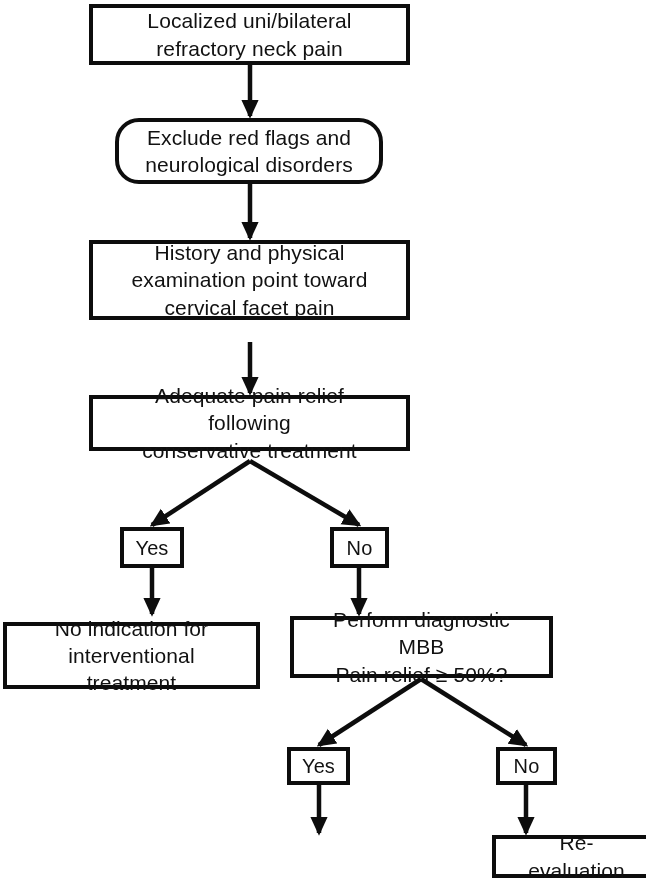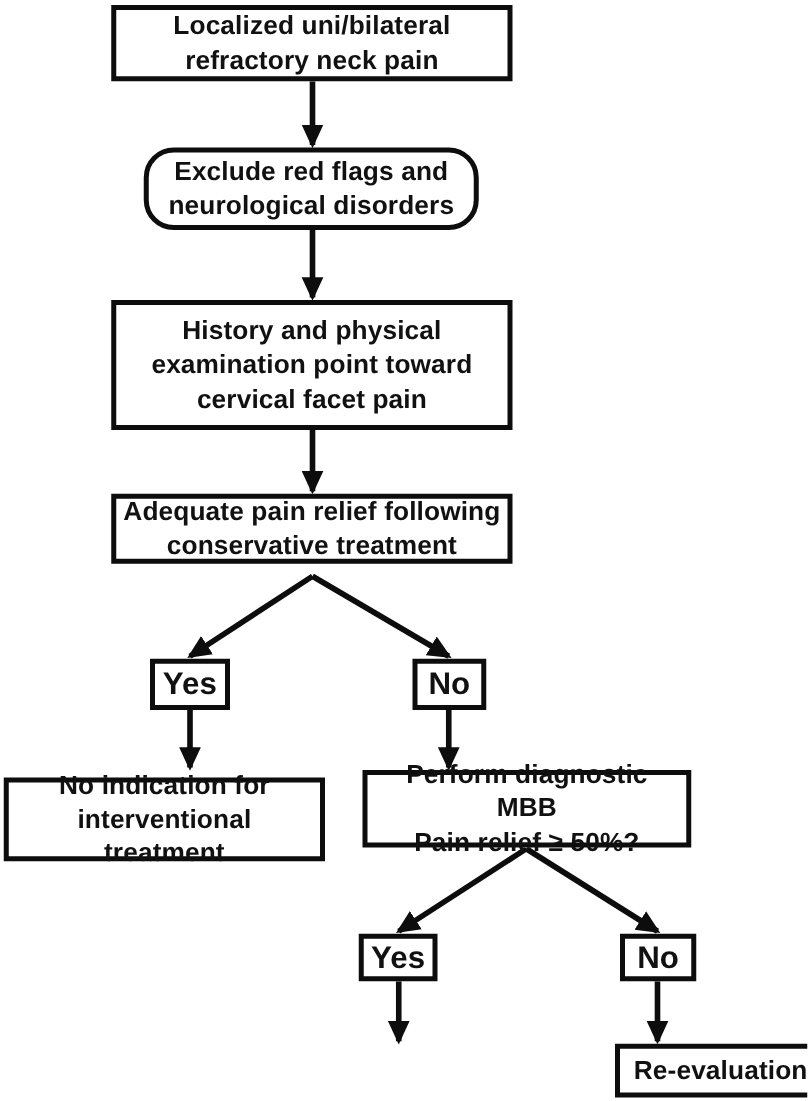--- a/index.html
+++ b/index.html
@@ -22,26 +22,25 @@
     background: #ffffff;
     display: flex;
     align-items: center;
     justify-content: center;
     text-align: center;
     color: #111111;
     font-size: 21px;
     line-height: 1.30;
     letter-spacing: 0.1px;
     white-space: pre-line;
-    padding: 0 4px;
-    font-weight: bold;
+    padding: 0 18px;
   }
   .node.small {
     border-width: 4px;
-    font-size: 25px;
+    font-size: 20px;
   }
   .edges {
     position: absolute;
     left: 0;
     top: 0;
     width: 646px;
     height: 881px;
     pointer-events: none;
   }
 </style>
@@ -81,21 +80,21 @@
       <line x1="526" y1="785" x2="526" y2="833"></line>
     </g>
   </svg>
 
   <div class="node" style="left:89px; top:4px; width:321px; height:61px;">Localized uni/bilateral
 refractory neck pain</div>
 
   <div class="node" style="left:115px; top:118px; width:268px; height:66px;border-radius:24px;">Exclude red flags and
 neurological disorders</div>
 
-  <div class="node" style="left:89px; top:240px; width:321px; height:104px;">History and physical
+  <div class="node" style="left:89px; top:240px; width:321px; height:80px;">History and physical
 examination point toward
 cervical facet pain</div>
 
   <div class="node" style="left:89px; top:395px; width:321px; height:56px;">Adequate pain relief following
 conservative treatment</div>
 
   <div class="node small" style="left:120px; top:527px; width:64px; height:41px;">Yes</div>
 
   <div class="node small" style="left:330px; top:527px; width:59px; height:41px;">No</div>
 

